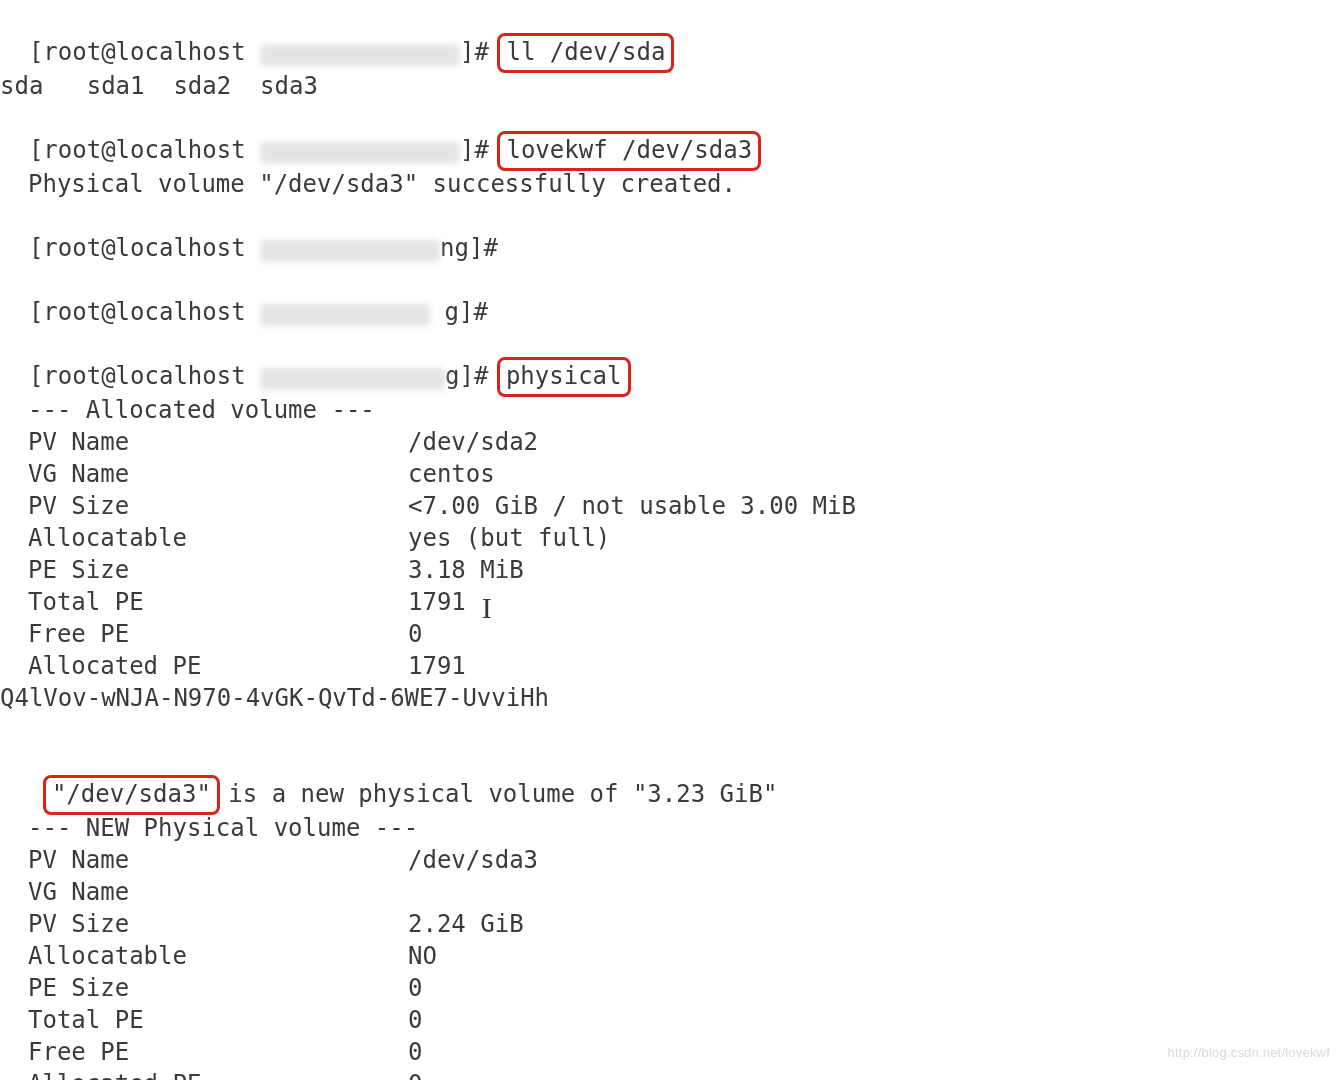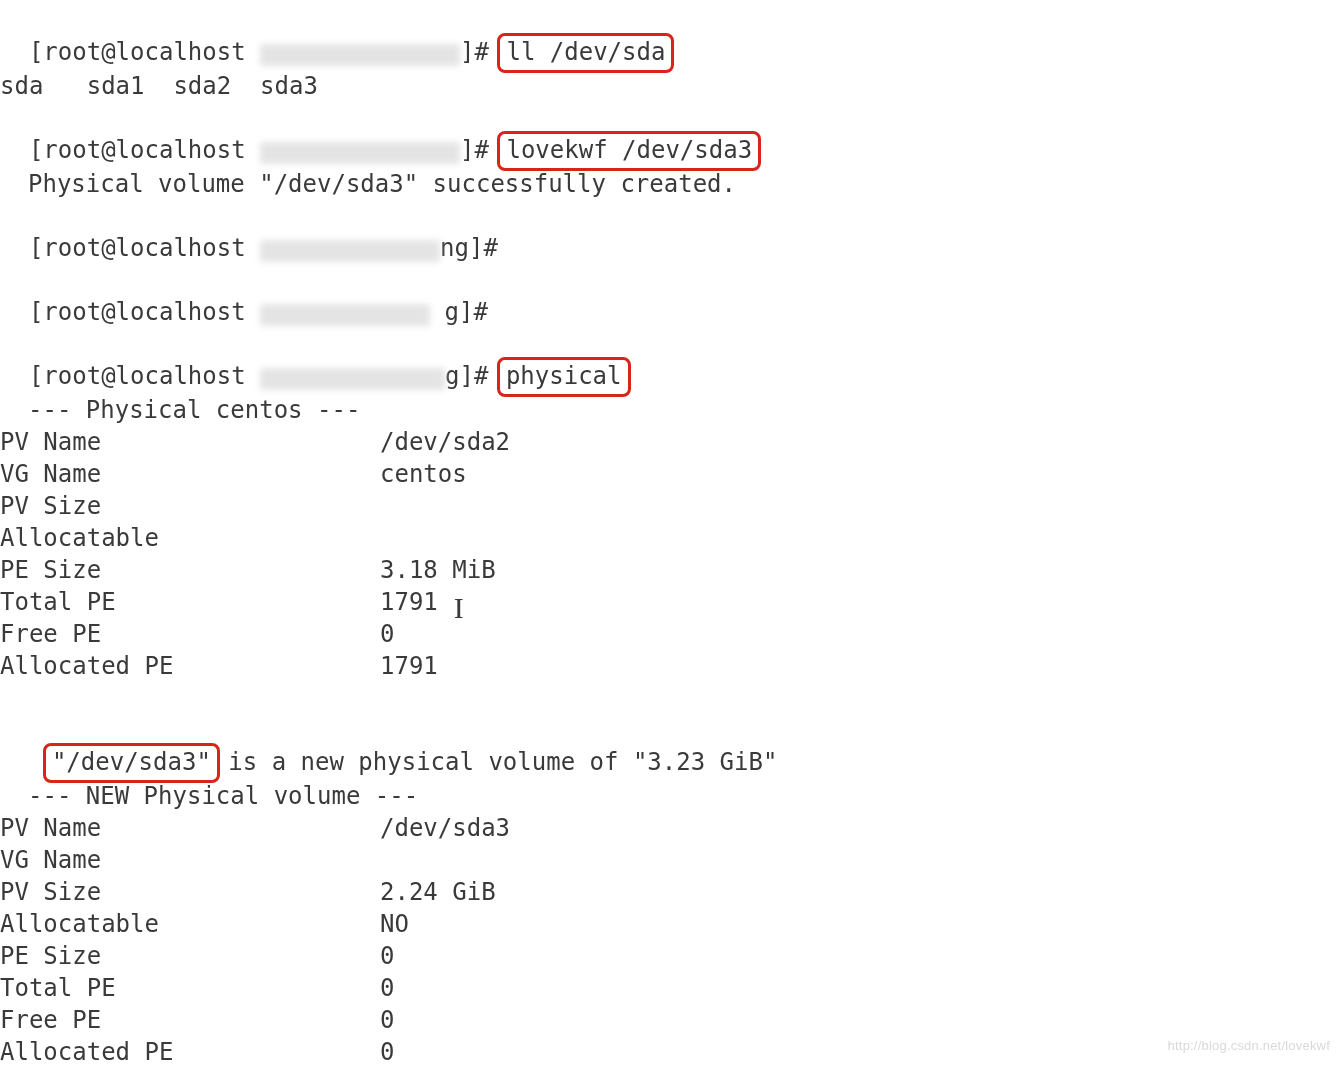--- a/index.html
+++ b/index.html
@@ -28,36 +28,36 @@
   .hl{
     display:inline-block;
     border:3px solid #d9241a;
     border-radius:8px;
     padding:0 6px 2px 6px;
     margin:-3px -6px;
     text-align:center;
   }
   .indent1{padding-left:28px}
   .kv{display:flex}
-  .kv .k{width:380px;white-space:pre}
+  .kv .k{width:380px;padding-left:28px;white-space:pre}
   .kv .v{white-space:pre}
   .spacer{height:32px}
   .cursor{
     display:inline-block;
     font-family:serif;
     font-size:30px;
     position:relative;
     top:6px;
     left:16px;
     color:#3a3a3a;
   }
   .watermark{
     position:absolute;
     right:6px;
-    bottom:18px;
+    bottom:11px;
     font-size:13px;
     color:#d9d9d9;
     font-family:Arial,sans-serif;
     letter-spacing:0.2px;
   }
 </style>
 </head>
 <body>
 
 <div class="line">
@@ -77,54 +77,57 @@
 </div>
 
 <div class="line">
   <span>[root@localhost </span><span class="blur" style="width:170px"></span><span> g</span><span>]# </span>
 </div>
 
 <div class="line">
   <span>[root@localhost </span><span class="blur" style="width:185px"></span><span>g</span><span>]# </span><span class="hl"><span>physical</span></span>
 </div>
 
-<div class="line indent1">--- Physical centos ---</div>
+<div class="line indent1">--- Allocated volume ---</div>
 
 <div class="kv">
     <span class="k">PV Name</span>
     <span class="v">/dev/sda2</span>
   </div>
 <div class="kv">
     <span class="k">VG Name</span>
     <span class="v">centos</span>
   </div>
 <div class="kv">
     <span class="k">PV Size</span>
+    <span class="v">&lt;7.00 GiB / not usable 3.00 MiB</span>
   </div>
 <div class="kv">
     <span class="k">Allocatable</span>
+    <span class="v">yes (but full)</span>
   </div>
 <div class="kv">
     <span class="k">PE Size</span>
     <span class="v">3.18 MiB</span>
   </div>
 <div class="kv">
     <span class="k">Total PE</span>
     <span class="v">1791</span>
     <span class="cursor">I</span>
   </div>
 <div class="kv">
     <span class="k">Free PE</span>
     <span class="v">0</span>
   </div>
 <div class="kv">
     <span class="k">Allocated PE</span>
     <span class="v">1791</span>
   </div>
 <div class="kv">
+    <span class="v">Q4lVov-wNJA-N970-4vGK-QvTd-6WE7-UvviHh</span>
   </div>
 
 <div class="spacer"></div>
 
 <div class="line" style="padding-left:20px">
   <span class="hl"><span>"/dev/sda3"</span></span><span> is a new physical volume of "3.23 GiB"</span>
 </div>
 
 <div class="line indent1">--- NEW Physical volume ---</div>
 

